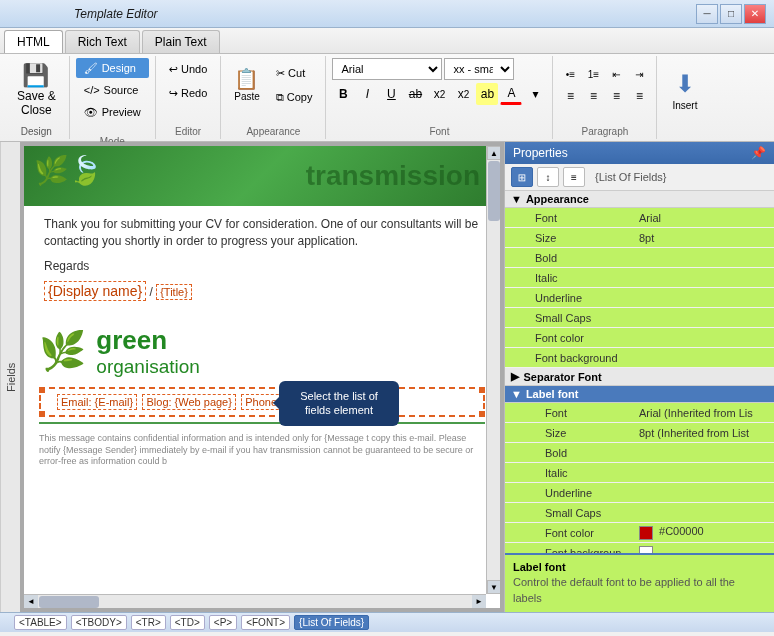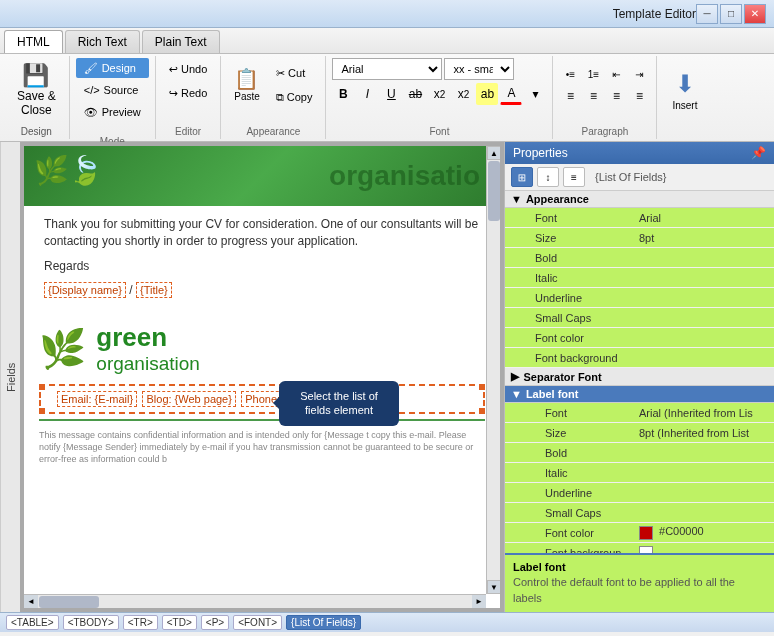--- a/index.html
+++ b/index.html
@@ -8,21 +8,21 @@
     
     .title-bar {
       background: linear-gradient(to bottom, #dde9f7, #c2d8f0);
       height: 28px;
       display: flex;
       align-items: center;
       justify-content: space-between;
       padding: 0 8px;
       border-bottom: 1px solid #9ab2cc;
     }
-    .title-text { font-size: 12px; color: #1a1a1a; flex: 1; text-align: right; }
+    .title-text { font-size: 12px; color: #1a1a1a; flex: 1; text-align: left; font-style: italic; }
     .title-controls { display: flex; gap: 2px; }
     .title-btn {
       width: 22px; height: 20px;
       background: linear-gradient(to bottom, #e8f0fa, #ccdcf0);
       border: 1px solid #8aa8cc;
       display: flex; align-items: center; justify-content: center;
       font-size: 10px; cursor: pointer; color: #333;
     }
     .title-btn.close { background: linear-gradient(to bottom, #fa8080, #e04040); color: white; }
 
@@ -250,21 +250,21 @@
     .props-description {
       border-top: 2px solid #4a7abc; padding: 6px 8px; font-size: 11px;
     }
     .props-desc-title { font-weight: bold; margin-bottom: 2px; }
     .props-desc-text { color: #555; line-height: 1.4; }
 
     
     .status-bar {
       height: 20px; background: linear-gradient(to bottom, #dde9f7, #c8d8ee);
       border-top: 1px solid #9ab2cc;
-      display: flex; align-items: center; padding: 0 6px;
+      display: flex; align-items: center; padding: 0 14px;
       font-size: 11px; color: #333; gap: 4px;
     }
     .status-item {
       padding: 1px 4px; border: 1px solid #aac; background: white;
       border-radius: 2px; cursor: pointer; font-size: 10px;
     }
     .status-item.active { background: #4a7abc; color: white; border-color: #3a6aac; }
 
     
     .insert-btn {
@@ -419,29 +419,29 @@
 </div>
 
 <div class="main-area">
 
   <div class="fields-tab">Fields</div>
 
   <div class="editor-area">
     <div class="editor-content">
 
       <div class="green-header">
-        <div style="color:#1a5a1a;font-size:28px;font-weight:bold;opacity:0.6">organisatio</div>
+        <div style="color:#1a5a1a;font-size:28px;font-weight:bold;opacity:0.6">transmission</div>
         <div style="position:absolute;left:10px;top:8px;font-size:28px">🌿🍃</div>
       </div>
 
       <div class="email-body">
         <p>Thank you for submitting your CV for consideration. One of our consultants will be contacting you shortly in order to progress your application.</p>
         <p>Regards</p>
         <p>
-          <span style="border:1px dashed #e06020;padding:1px 3px;font-size:11px;color:#c04000">{Display name}</span>
+          <span style="border:1px dashed #e06020;padding:1px 3px;font-size:14px;color:#c04000">{Display name}</span>
           <span> / </span>
           <span style="border:1px dashed #e06020;padding:1px 3px;font-size:11px;color:#c04000">{Title}</span>
         </p>
       </div>
 
       <div class="logo-section">
         <div style="font-size:38px;color:#4a9a4a">🌿</div>
         <div>
           <div style="font-size:26px;font-weight:bold;color:#228822">green</div>
           <div style="font-size:19px;color:#228822">organisation</div>

